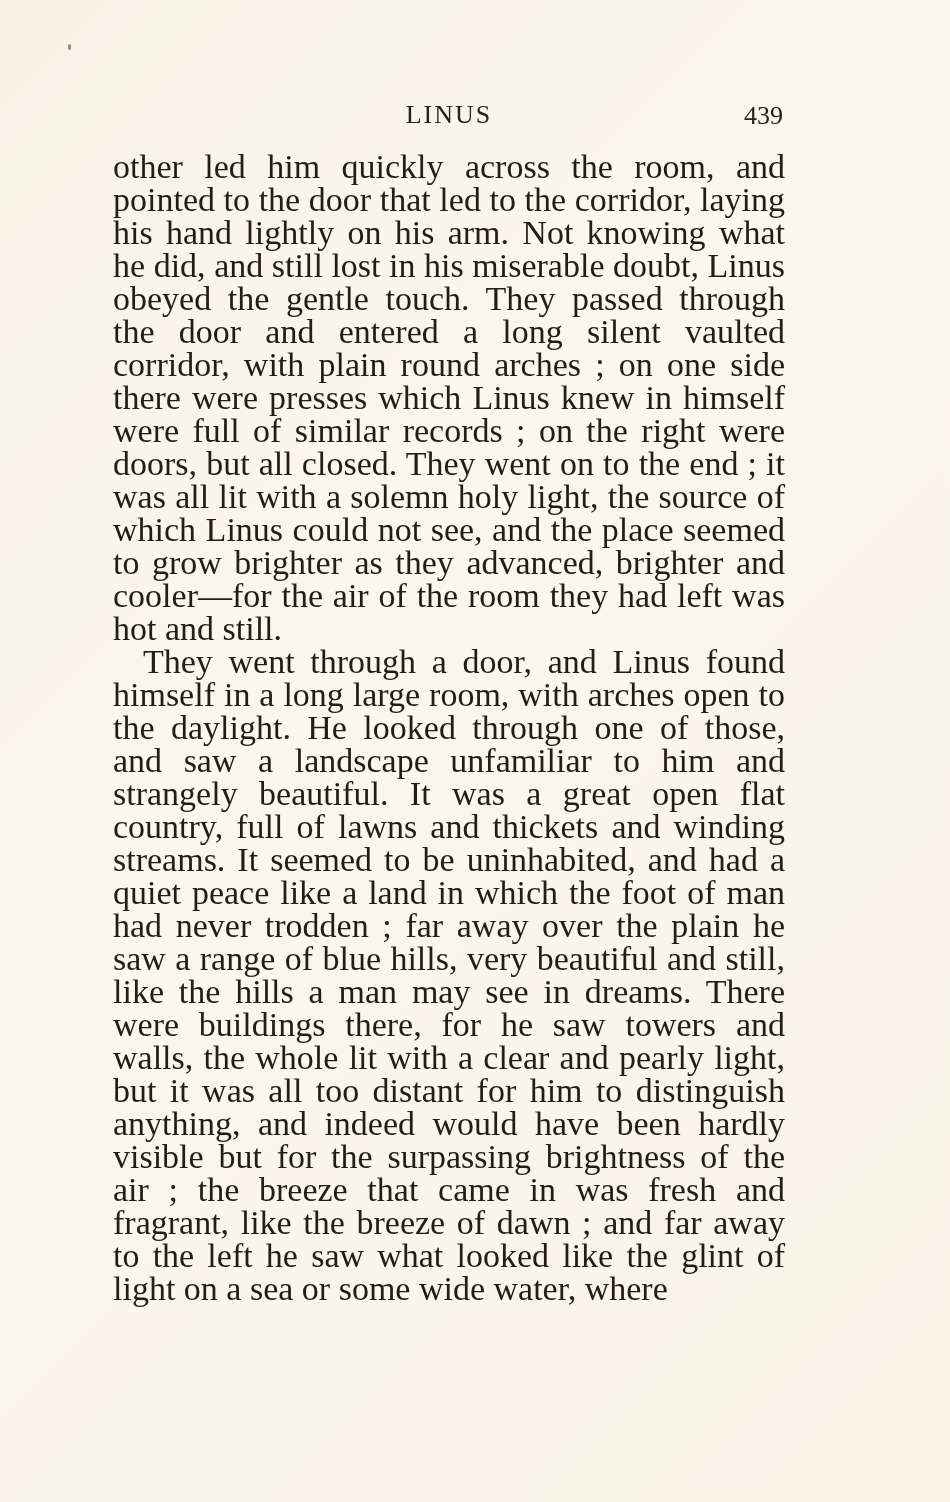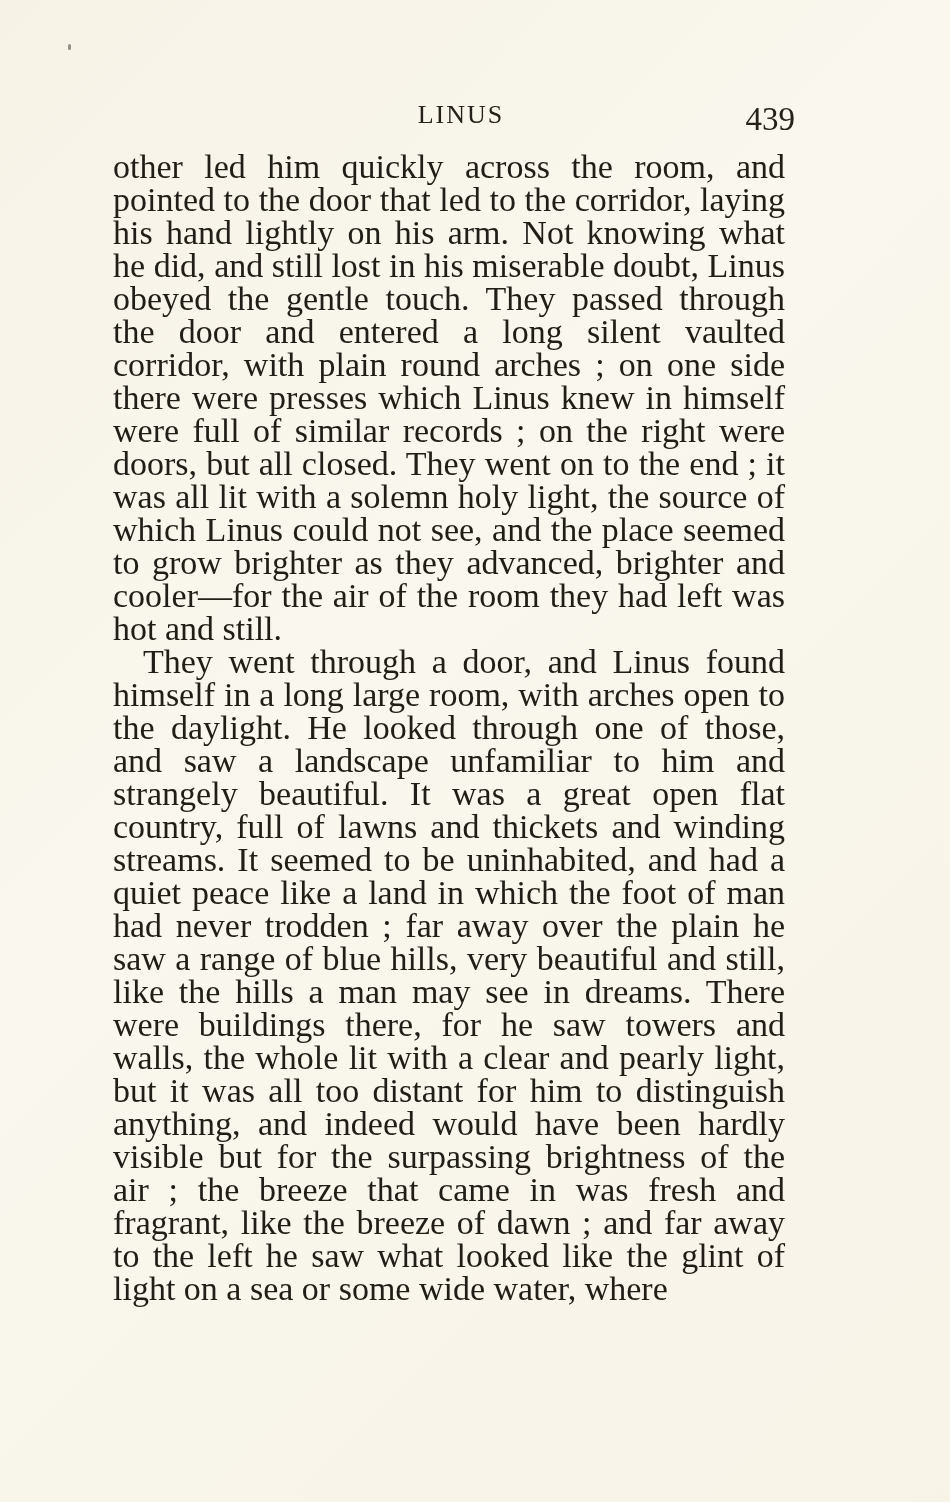--- a/index.html
+++ b/index.html
@@ -30,38 +30,38 @@
     top: 44px;
     width: 3px;
     height: 6px;
     background: #6b675e;
     border-radius: 2px;
     opacity: 0.7;
   }
   .running-header {
     position: absolute;
     top: 100px;
-    left: 125px;
+    left: 113px;
     width: 672px;
     height: 34px;
   }
   .header-title {
     position: absolute;
     left: 0;
     right: 0;
     text-align: center;
     font-size: 26px;
     letter-spacing: 2px;
     color: #26221b;
   }
   .page-number {
     position: absolute;
     right: 2px;
     top: 1px;
-    font-size: 33px;
+    font-size: 26px;
     color: #26221b;
   }
   .body-text {
     position: absolute;
     top: 150px;
     left: 113px;
     width: 672px;
     font-size: 34px;
     line-height: 33px;
     text-align: justify;

